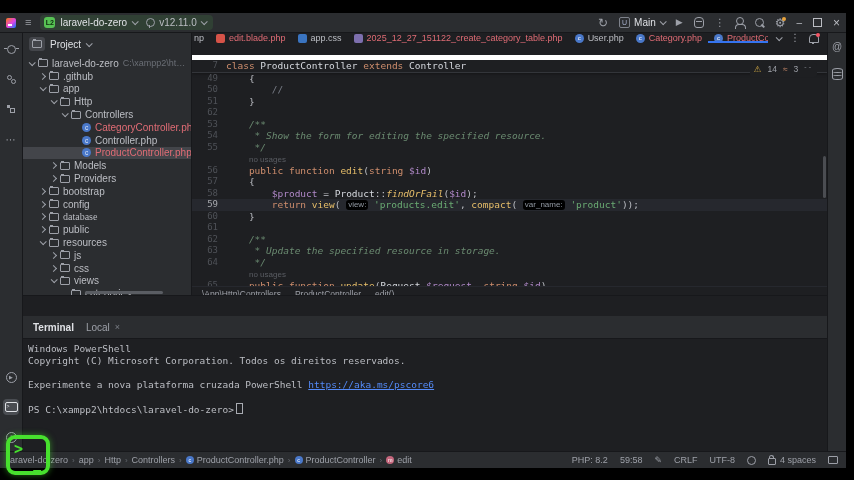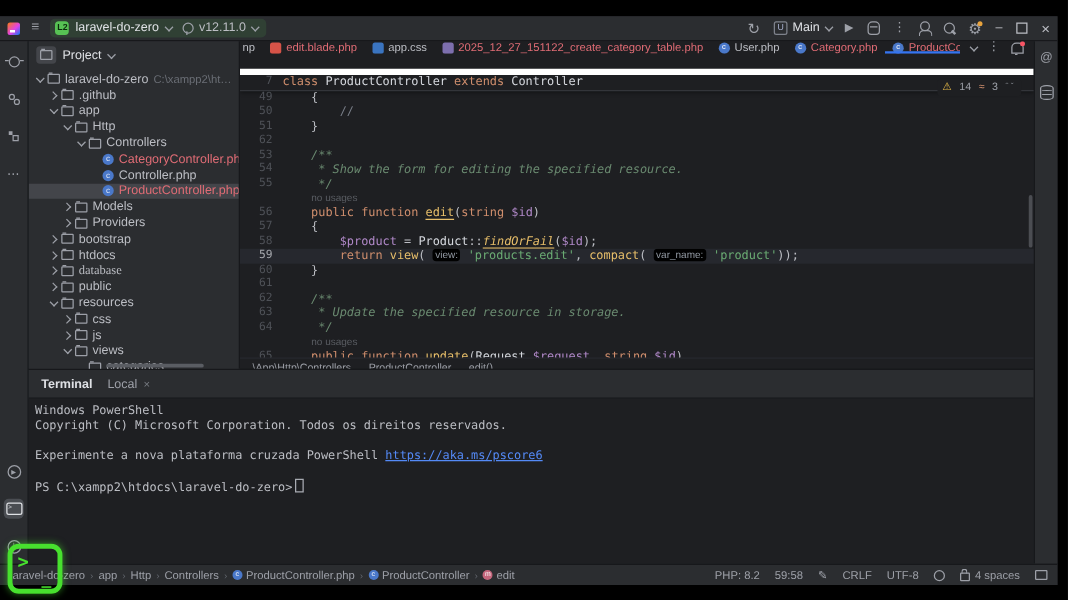--- a/index.html
+++ b/index.html
@@ -121,21 +121,21 @@
   .inspections{position:absolute;top:3px;right:10px;display:flex;align-items:center;gap:6px;font-family:"Liberation Sans",sans-serif;font-size:8.5px;color:#9da0a8;background:#1e1f22;padding:1px 4px;border-radius:3px;}
   .insp-warn{color:#e2b647;}
   .insp-typo{color:#cf8e6d;}
   .insp-arrows{color:#7a7e85;font-size:7px;letter-spacing:2px;}
   .scroll-thumb{position:absolute;right:1px;top:96px;width:3px;height:42px;background:#4b4d52;border-radius:2px;}
 
   .crumbs{height:14px;flex:0 0 auto;display:flex;align-items:center;gap:14px;padding:0 10px;font-size:8.5px;color:#9da0a8;background:#1e1f22;border-top:1px solid #26282e;white-space:nowrap;overflow:hidden;}
 
   
   .terminal{flex:1;display:flex;flex-direction:column;border-top:1px solid #17181b;background:#1e1f22;min-height:0;}
-  .term-header{height:22px;flex:0 0 auto;background:#2b2d30;display:flex;align-items:center;gap:12px;padding:0 10px;border-bottom:1px solid #17181b;}
+  .term-header{height:22px;flex:0 0 auto;background:#2b2d30;display:flex;align-items:center;gap:12px;padding:0 10px;border-bottom:1px solid #17181b;margin-top:20px;}
   .term-title{font-size:10px;font-weight:bold;color:#dfe1e5;}
   .term-tab{display:flex;align-items:center;gap:5px;font-size:10px;color:#9da0a8;}
   .term-tab .close{font-size:9px;color:#7a7e85;}
   .term-body{flex:1;padding:4px 0 0 5px;font-family:"DejaVu Sans Mono","Liberation Mono",monospace;font-size:9.5px;line-height:12px;color:#bcbec4;white-space:pre;overflow:hidden;}
   .term-link{color:#548af7;text-decoration:underline;}
   .term-cursor{display:inline-block;width:5px;height:9px;border:1px solid #a8abb2;vertical-align:-1px;margin-left:2px;}
 
   
   .status-bar{height:16px;flex:0 0 auto;background:#2b2d30;border-top:1px solid #17181b;display:flex;align-items:center;padding:0 8px;font-size:9px;color:#9da0a8;white-space:nowrap;}
   .nav-bar{display:flex;align-items:center;gap:4px;overflow:hidden;}
@@ -301,46 +301,46 @@
                   <span class="tree-label">Providers</span>
                 </div>
                 <div class="tree-row" style="padding-left: 17px;">
                   <span class="chev right"></span>
                   <span class="icon-folder"></span>
                   <span class="tree-label">bootstrap</span>
                 </div>
                 <div class="tree-row" style="padding-left: 17px;">
                   <span class="chev right"></span>
                   <span class="icon-folder"></span>
-                  <span class="tree-label">htdocs</span>
+                  <span class="tree-label">config</span>
                 </div>
                 <div class="tree-row" style="padding-left: 17px; font-family: Liberation Serif, serif;">
                   <span class="chev right"></span>
                   <span class="icon-folder"></span>
                   <span class="tree-label">database</span>
                 </div>
                 <div class="tree-row" style="padding-left: 17px;">
                   <span class="chev right"></span>
                   <span class="icon-folder"></span>
                   <span class="tree-label">public</span>
                 </div>
                 <div class="tree-row" style="padding-left: 17px;">
                   <span class="chev "></span>
                   <span class="icon-folder"></span>
                   <span class="tree-label">resources</span>
                 </div>
                 <div class="tree-row" style="padding-left: 28px;">
                   <span class="chev right"></span>
                   <span class="icon-folder"></span>
+                  <span class="tree-label">js</span>
+                </div>
+                <div class="tree-row" style="padding-left: 28px;">
+                  <span class="chev right"></span>
+                  <span class="icon-folder"></span>
                   <span class="tree-label">css</span>
-                </div>
-                <div class="tree-row" style="padding-left: 28px;">
-                  <span class="chev right"></span>
-                  <span class="icon-folder"></span>
-                  <span class="tree-label">js</span>
                 </div>
                 <div class="tree-row" style="padding-left: 28px;">
                   <span class="chev "></span>
                   <span class="icon-folder"></span>
                   <span class="tree-label">views</span>
                 </div>
                 <div class="tree-row" style="padding-left: 39px;">
                   <span class="chev-spacer"></span>
                   <span class="icon-folder"></span>
                   <span class="tree-label">categories</span>

